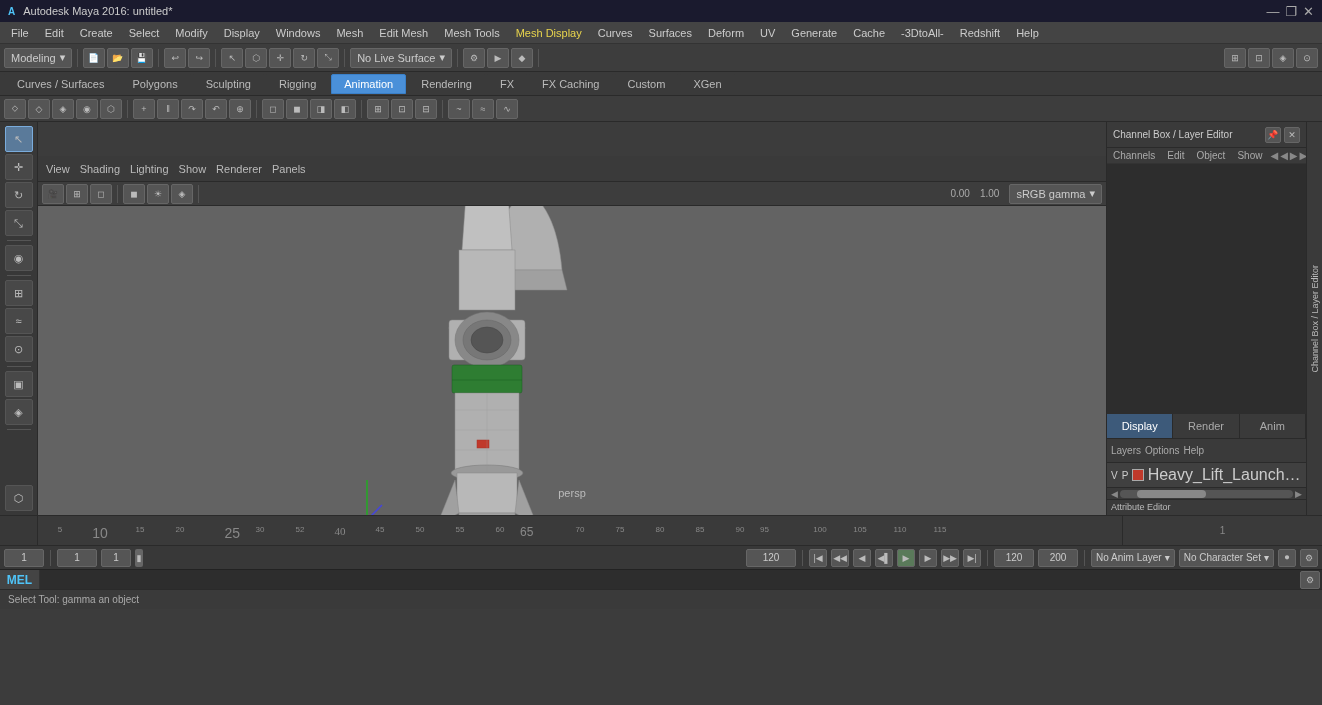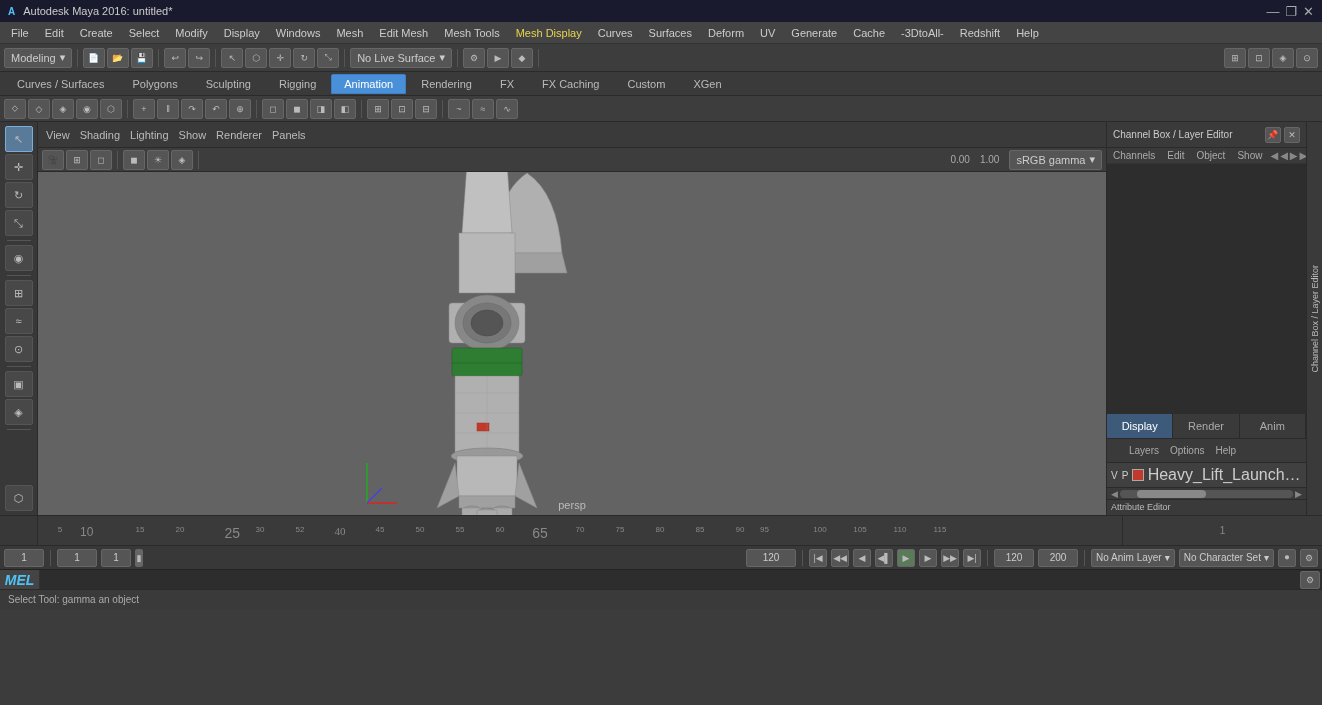--- a/index.html
+++ b/index.html
@@ -183,20 +183,21 @@
       background: #555;
       margin: 2px 0;
     }
 
     
     #viewport {
       flex: 1;
       background: #555;
       position: relative;
       overflow: hidden;
+      margin-top: 34px;
     }
     #viewport-header {
       height: 26px;
       background: #3a3a3a;
       display: flex;
       align-items: center;
       padding: 0 8px;
       gap: 10px;
       border-bottom: 1px solid #2a2a2a;
     }
@@ -216,21 +217,21 @@
     }
     #viewport-canvas {
       width: 100%;
       height: calc(100% - 50px);
       background: #636363;
       position: relative;
       overflow: hidden;
     }
     .vp-label {
       position: absolute;
-      bottom: 4px;
+      bottom: 16px;
       left: 50%;
       transform: translateX(-50%);
       color: #bbb;
       font-size: 11px;
     }
 
     
     #rocket-container {
       position: absolute;
       top: 50%;
@@ -272,22 +273,22 @@
       color: #aaa;
       cursor: pointer;
       border-right: 1px solid #2a2a2a;
     }
     .rp-tab.active { background: #3d5a7a; color: #fff; }
     #rp-layers-header {
       height: 24px;
       background: #3a3a3a;
       display: flex;
       align-items: center;
-      padding: 0 22px;
-      gap: 11px;
+      padding: 0 4px;
+      gap: 4px;
       border-bottom: 1px solid #2a2a2a;
       font-size: 11px;
     }
     #rp-layer-row {
       height: 24px;
       background: #404040;
       display: flex;
       align-items: center;
       padding: 0 4px;
       gap: 4px;
@@ -417,24 +418,23 @@
       border-top: 1px solid #222;
     }
     #cmd-label {
       width: 40px;
       height: 100%;
       background: #444;
       display: flex;
       align-items: center;
       justify-content: center;
       color: #4fc3f7;
-      font-size: 14px;
+      font-size: 12px;
       font-weight: bold;
       border-right: 1px solid #333;
-      font-style: italic;
     }
     #cmd-input {
       flex: 1;
       height: 100%;
       background: transparent;
       border: none;
       color: #ccc;
       font-size: 10px;
       padding: 0 6px;
       outline: none;
@@ -743,32 +743,32 @@
     <div style="writing-mode:vertical-rl;transform:rotate(180deg);font-size:9px;color:#bbb;cursor:pointer;padding:8px 2px;white-space:nowrap;">Channel Box / Layer Editor</div>
   </div>
 </div>
 
 <div id="timeline">
   <div id="timeline-left"></div>
   <div id="timeline-track">
     <div style="display:flex;align-items:center;height:100%;padding:0 2px;">
       <div style="display:flex;width:100%;align-items:flex-start;height:14px;margin-top:2px;">
         <span style="width:40px;font-size:8px;color:#888;text-align:center;">5</span>
-        <span style="width:40px;font-size:12px;color:#888;text-align:left;">10</span>
+        <span style="width:40px;font-size:14px;color:#888;text-align:center;">10</span>
         <span style="width:40px;font-size:8px;color:#888;text-align:center;">15</span>
         <span style="width:40px;font-size:8px;color:#888;text-align:center;">20</span>
         <span style="width:40px;font-size:14px;color:#888;text-align:right;">25</span>
         <span style="width:40px;font-size:8px;color:#888;text-align:center;">30</span>
         <span style="width:40px;font-size:8px;color:#888;text-align:center;">52</span>
         <span style="width:40px;font-size:11px;color:#888;text-align:center;font-family:Liberation Serif, serif;">40</span>
         <span style="width:40px;font-size:8px;color:#888;text-align:center;">45</span>
         <span style="width:40px;font-size:8px;color:#888;text-align:center;">50</span>
         <span style="width:40px;font-size:8px;color:#888;text-align:center;">55</span>
         <span style="width:40px;font-size:8px;color:#888;text-align:center;">60</span>
-        <span style="width:40px;font-size:14px;color:#888;text-align:center;">65</span>
+        <span style="width:40px;font-size:12px;color:#888;text-align:left;">65</span>
         <span style="width:40px;font-size:8px;color:#888;text-align:center;">70</span>
         <span style="width:40px;font-size:8px;color:#888;text-align:center;">75</span>
         <span style="width:40px;font-size:8px;color:#888;text-align:center;">80</span>
         <span style="width:40px;font-size:8px;color:#888;text-align:center;">85</span>
         <span style="width:40px;font-size:8px;color:#888;text-align:center;">90</span>
         <span style="width:40px;font-size:8px;color:#888;text-align:left;">95</span>
         <span style="width:40px;font-size:8px;color:#888;text-align:center;">100</span>
         <span style="width:40px;font-size:8px;color:#888;text-align:center;">105</span>
         <span style="width:40px;font-size:8px;color:#888;text-align:center;">110</span>
         <span style="width:40px;font-size:8px;color:#888;text-align:center;">115</span>

